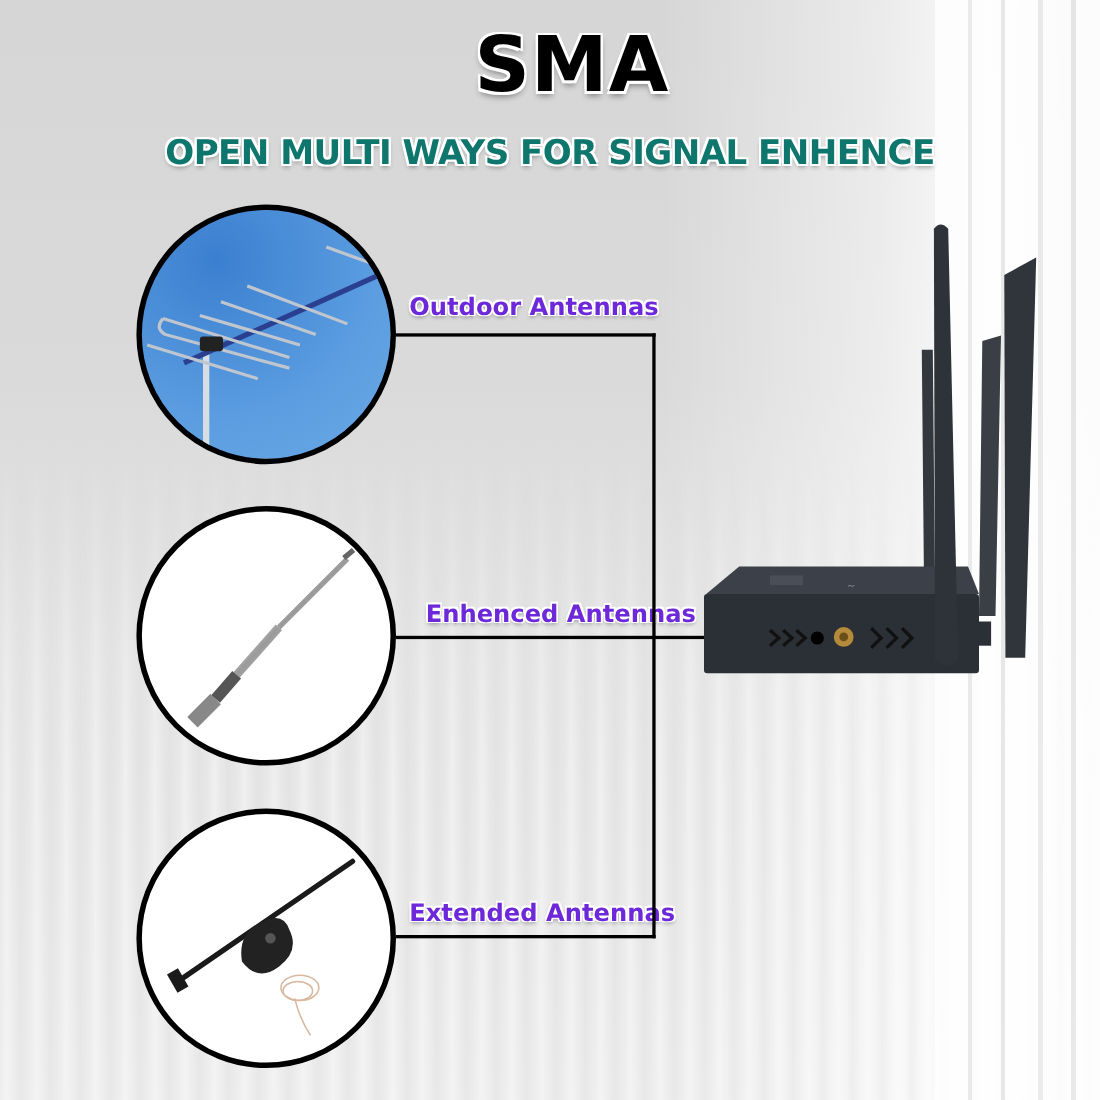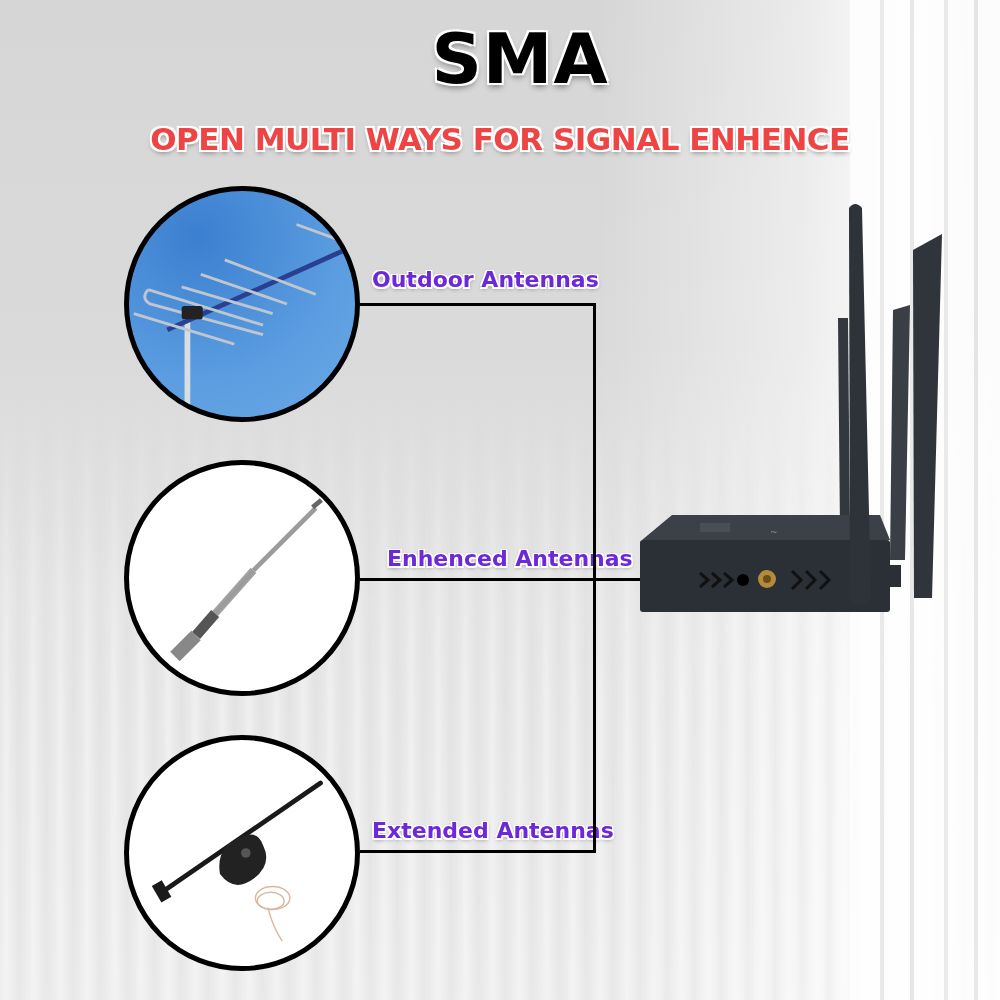--- a/index.html
+++ b/index.html
@@ -25,21 +25,21 @@
   .title {
     position: absolute; left: 0; width: 1000px; top: 18px; text-align: center;
     font-family: "DejaVu Sans", sans-serif; font-weight: bold;
     font-size: 70px; color: #000; letter-spacing: 1px;
     text-shadow: -2px -2px 0 #fff, 2px -2px 0 #fff, -2px 2px 0 #fff, 2px 2px 0 #fff, 0 4px 6px rgba(0,0,0,0.4);
     padding-left: 20px;
   }
   .subtitle {
     position: absolute; left: 0; width: 1000px; top: 121px; text-align: center;
     font-family: "DejaVu Sans", sans-serif; font-weight: bold;
-    font-size: 31px; color: #ef4444; letter-spacing: -0.5px;
+    font-size: 31px; color: #0f766e; letter-spacing: -0.5px;
     text-shadow: -2px -2px 0 #fff, 2px -2px 0 #fff, -2px 2px 0 #fff, 2px 2px 0 #fff, 0 3px 5px rgba(0,0,0,0.4);
   }
   .circle {
     position: absolute; width: 236px; height: 236px; border-radius: 50%;
     border: 5px solid #000; overflow: hidden; box-sizing: border-box;
   }
   .circle.outdoor { left: 124px; top: 186px; background: radial-gradient(circle at 30% 20%, #3b7fd0, #5b9de0 60%, #6ba9e6); }
   .circle.enhanced { left: 124px; top: 460px; background: #fff; }
   .circle.extended { left: 124px; top: 735px; background: #fff; }
   .circle svg { position: absolute; left: 0; top: 0; width: 100%; height: 100%; }

